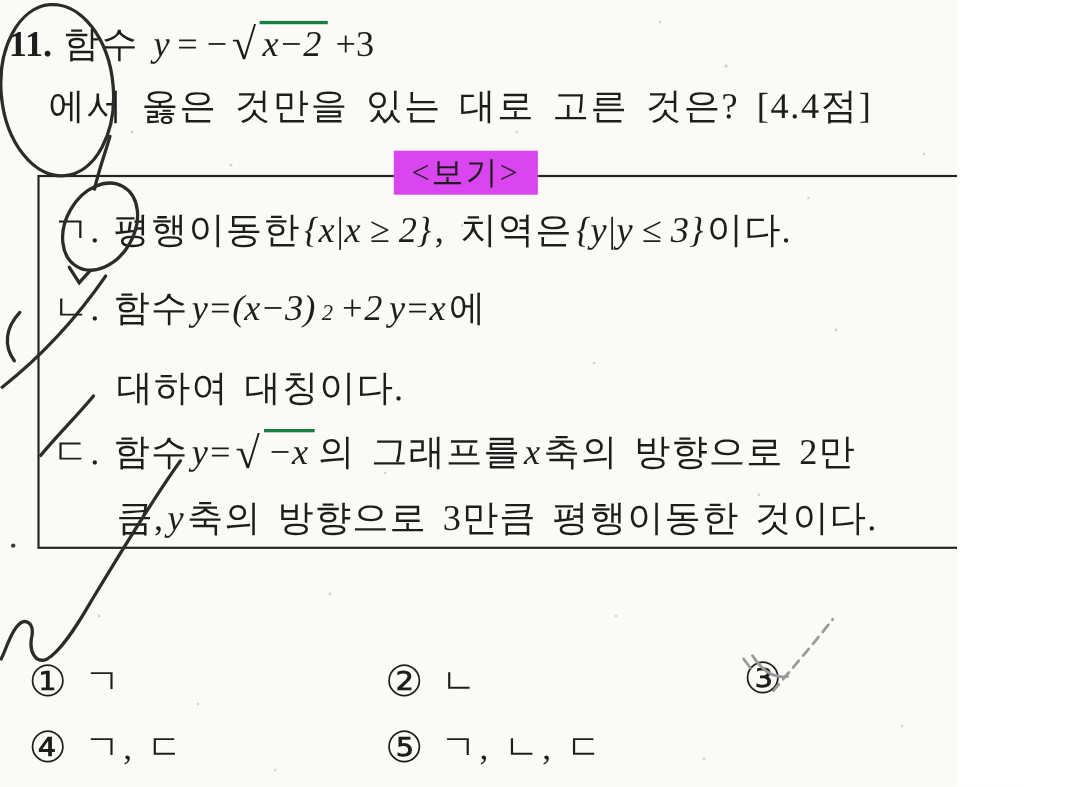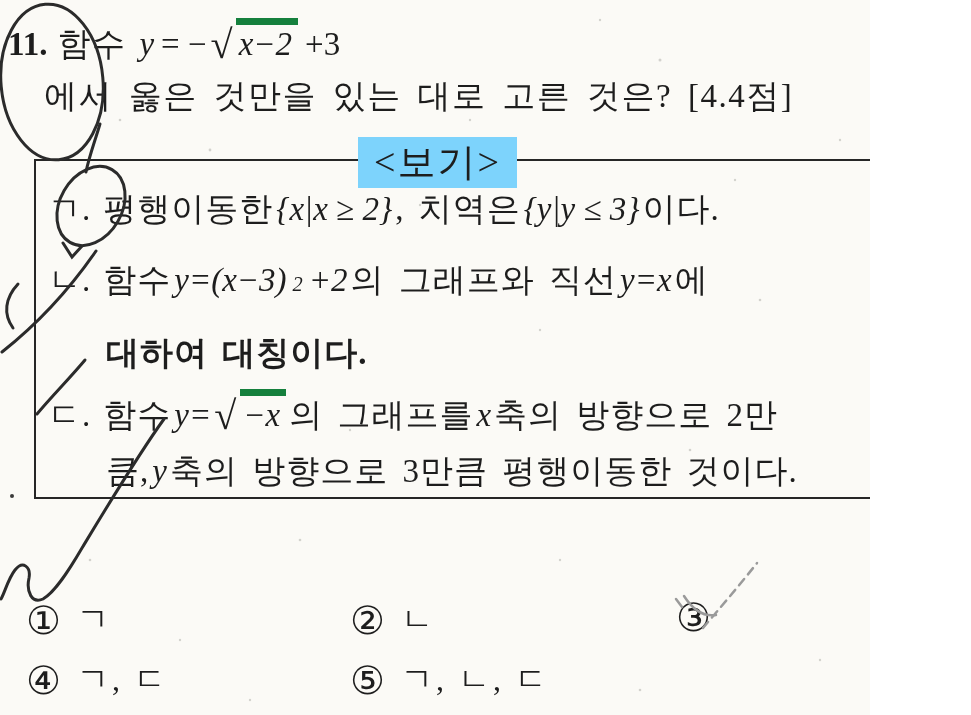--- a/index.html
+++ b/index.html
@@ -10,28 +10,28 @@
     color:#1d1d1d;
   }
   .line{position:absolute; white-space:nowrap; font-size:33px; letter-spacing:1.5px; word-spacing:6px;}
   .q1{left:8px; top:18px; display:flex; align-items:baseline; gap:10px;}
   .q2{left:44px; top:74px;}
   .qnum{font-weight:bold; letter-spacing:0;}
   .math{display:inline-flex; align-items:baseline; font-style:italic; letter-spacing:0; word-spacing:0; gap:4px;}
   .up{font-style:normal;}
   .sqrt{display:inline-flex; align-items:baseline;}
   .rsign{font-style:normal; font-size:1.22em; line-height:0.9; transform:translateY(3px);}
-  .rbody{border-top:7px solid #15803d; padding:1px 6px 0 3px; margin-left:-5px;}
+  .rbody{border-top:3px solid #15803d; padding:1px 6px 0 3px; margin-left:-5px;}
   .bogi-box{
     position:absolute; left:34px; top:159px; width:841px; height:336px;
     border:2px solid #262626;
   }
   .bogi-title{
-    position:absolute; left:322px; top:-24px; background:#7dd3fc;
-    padding:0 16px; font-size:38px; letter-spacing:2px;
+    position:absolute; left:322px; top:-24px; background:#d946ef;
+    padding:0 16px; font-size:29px; letter-spacing:2px;
   }
   .row{position:absolute; white-space:nowrap; font-size:33px; letter-spacing:1px; word-spacing:5px; display:flex; align-items:baseline;}
   .marker{margin-right:12px;}
   .mi{font-family:"Liberation Serif","DejaVu Serif",serif; font-style:italic; letter-spacing:0; word-spacing:0; margin:0 3px;}
   sup.mi{font-size:0.62em;}
   .choice{position:absolute; white-space:nowrap; display:flex; align-items:center;}
   .cnum{font-family:"DejaVu Sans",sans-serif; font-size:39px; line-height:1;}
   .clabel{font-size:32px; margin-left:16px; letter-spacing:3px;}
   .ink{position:absolute; left:0; top:0; pointer-events:none;}
 </style>
@@ -67,26 +67,25 @@
       <span class="mi">{y|y ≤ 3}</span>
       <span>이다.</span>
     </div>
 
     <div class="row" style="left:12px; top:97px;">
       <span class="marker">ㄴ.</span>
       <span>함수</span>
       <span class="mi">y=(x−3)</span>
         <sup class="mi">2</sup>
         <span class="mi">+2</span>
-      <span>의 그래프와 직선</span>
       <span class="mi">y=x</span>
       <span>에</span>
     </div>
 
-    <div class="row" style="left:70px; top:170px;font-weight:bold;">
+    <div class="row" style="left:70px; top:170px;">
       <span>대하여 대칭이다.</span>
     </div>
 
     <div class="row" style="left:12px; top:228px;">
       <span class="marker">ㄷ.</span>
       <span>함수</span>
       <span class="mi">y=</span>
       <span class="sqrt">
         <span class="rsign">√</span>
         <span class="rbody mi">−x</span>

